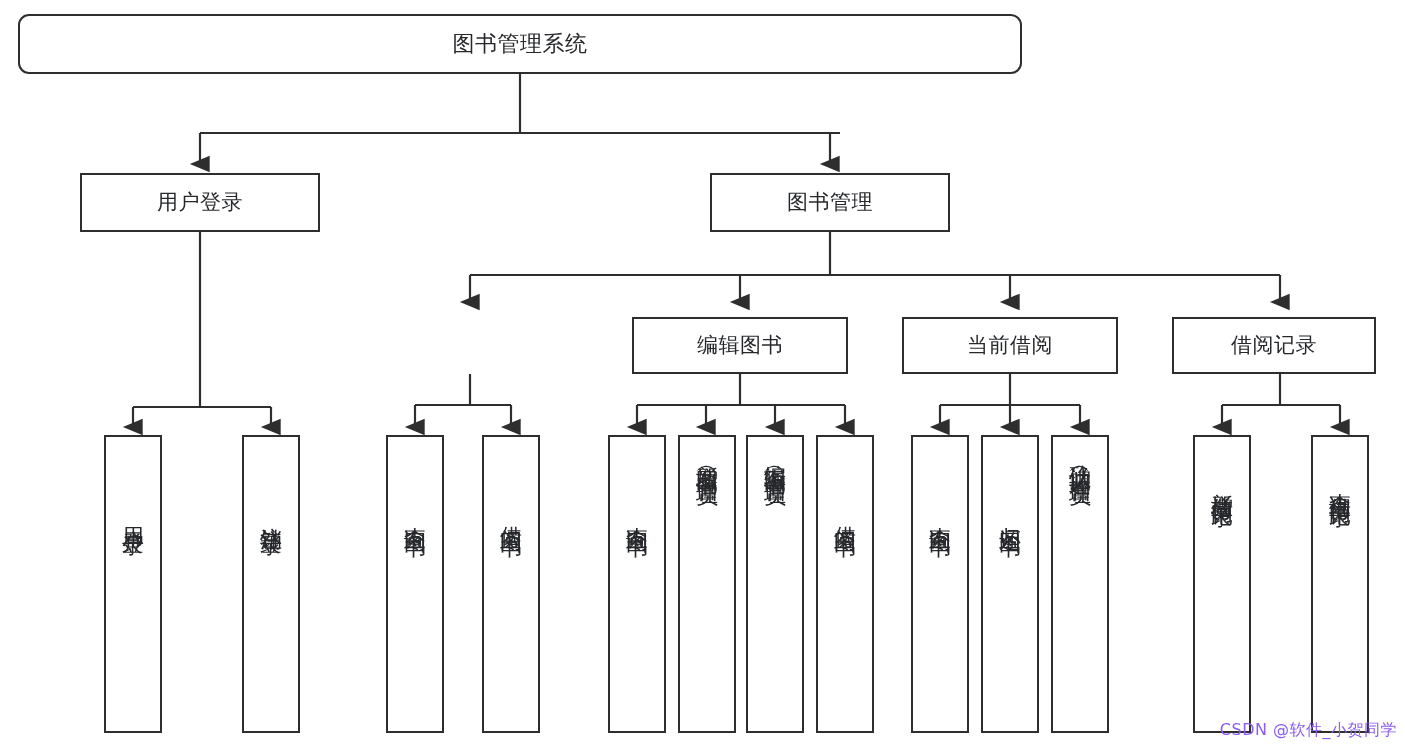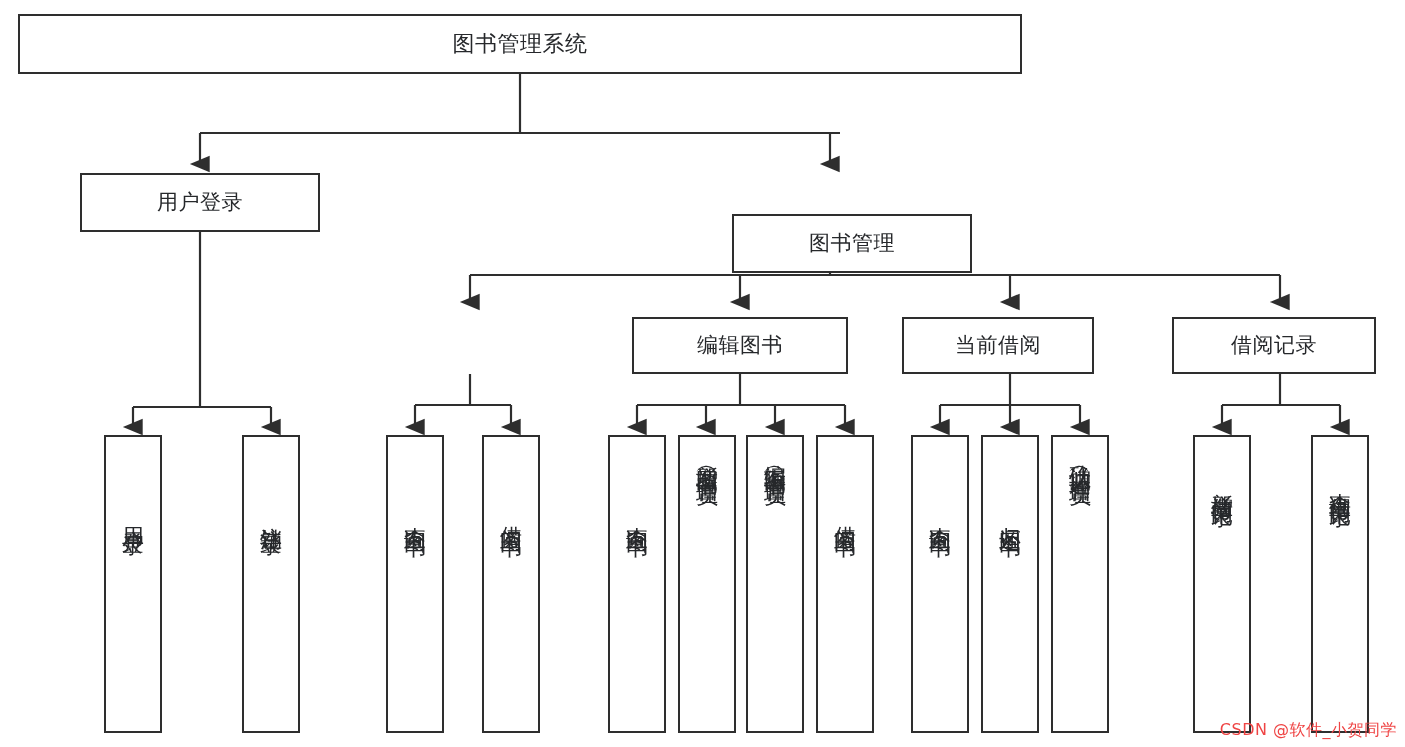--- a/index.html
+++ b/index.html
@@ -61,21 +61,21 @@
     font-size: 22px;
     letter-spacing: 3px;
     line-height: 1;
     white-space: nowrap;
   }
   .watermark {
     position: absolute;
     right: 8px;
     bottom: 6px;
     font-size: 16px;
-    color: #ef4444;
+    color: #8b5cf6;
     letter-spacing: 0.5px;
     z-index: 5;
     user-select: none;
     white-space: nowrap;
   }
 </style>
 </head>
 <body>
 
 <div id="diagram-root">
@@ -124,35 +124,35 @@
       <path d="M1010,405 L1010,427" marker-end="url(#arrow)"></path>
       <path d="M1080,405 L1080,427" marker-end="url(#arrow)"></path>
 
       <path d="M1280,374 L1280,405"></path>
       <path d="M1222,405 L1340,405"></path>
       <path d="M1222,405 L1222,427" marker-end="url(#arrow)"></path>
       <path d="M1340,405 L1340,427" marker-end="url(#arrow)"></path>
     </g>
   </svg>
 
-  <div class="node h" id="node-root" style="left:18px; top:14px; width:1004px; height:60px;">
+  <div class="node h" id="node-root" style="left:18px; top:14px; width:1004px; height:60px;border-radius:11px;">
     <span class="lbl">图书管理系统</span>
   </div>
 
   <div class="node h" style="left:80px; top:173px; width:240px; height:59px;">
     <span class="lbl">用户登录</span>
   </div>
-  <div class="node h" style="left:732px; top:173px; width:240px; height:59px;margin-top:41px;">
+  <div class="node h" style="left:710px; top:173px; width:240px; height:59px;">
     <span class="lbl">图书管理</span>
   </div>
 
   <div class="node h" style="left:632px; top:317px; width:216px; height:57px;">
     <span class="lbl">编辑图书</span>
   </div>
-  <div class="node h" style="left:902px; top:317px; width:192px; height:57px;">
+  <div class="node h" style="left:902px; top:317px; width:216px; height:57px;">
     <span class="lbl">当前借阅</span>
   </div>
   <div class="node h" style="left:1172px; top:317px; width:204px; height:57px;">
     <span class="lbl">借阅记录</span>
   </div>
 
   <div class="node v" style="left:104px; top:435px; width:58px; height:298px; padding-top:72px;">
     <span class="lbl">用户登录</span>
   </div>
   <div class="node v" style="left:242px; top:435px; width:58px; height:298px; padding-top:72px;">

